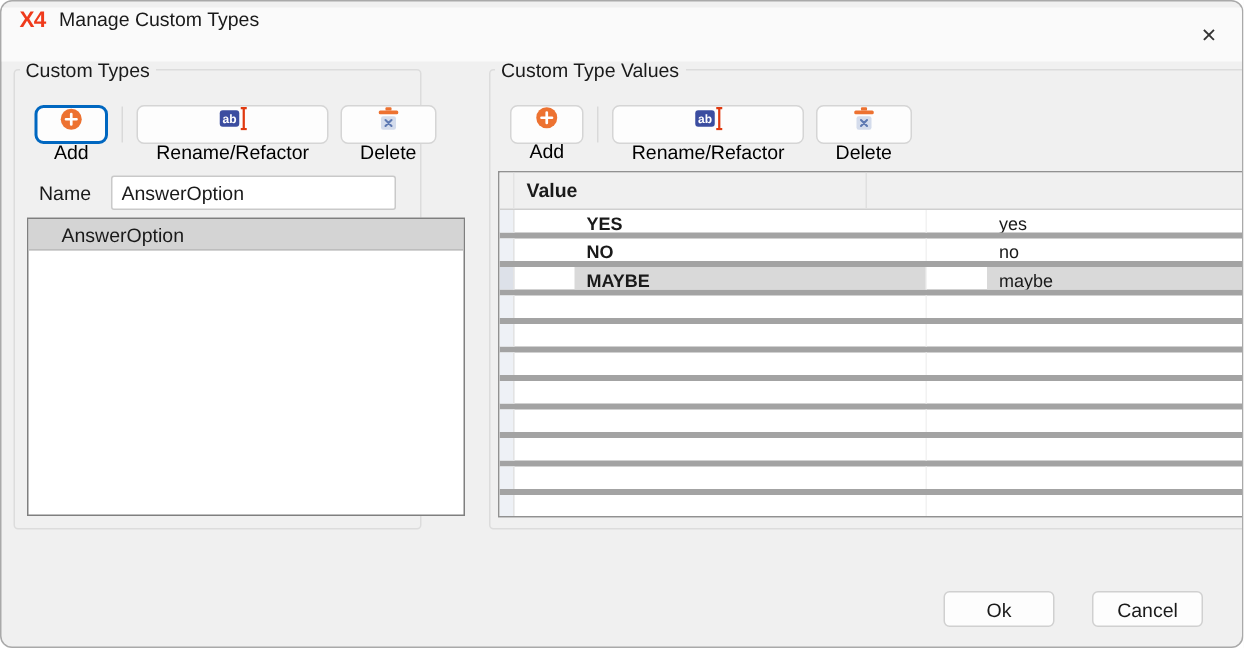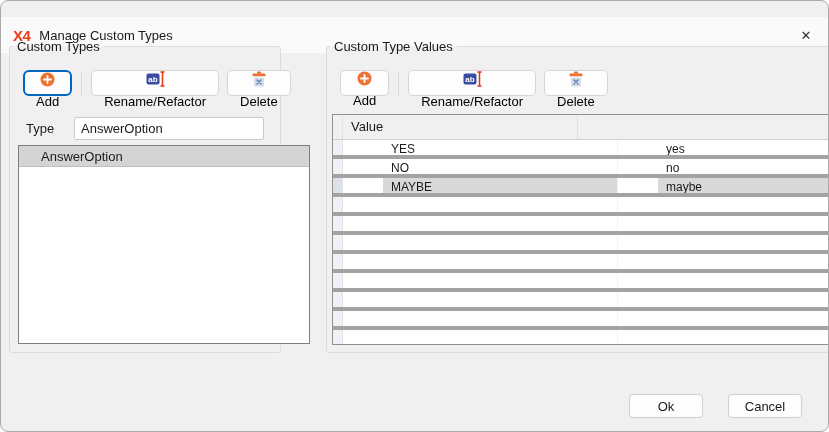--- a/index.html
+++ b/index.html
@@ -4,22 +4,22 @@
 <style>
   * { box-sizing: border-box; margin: 0; padding: 0; }
   html, body { background: #ffffff; font-family: "Liberation Sans", sans-serif; }
   .dialog {
     position: relative; width: 829px; height: 432px;
     background: #f0f0f0; border: 1px solid #a9a9a9; border-radius: 8px;
     overflow: hidden; color: #1a1a1a;
   }
   
   .titlebar {
-    position: absolute; top: 16px; left: 0; right: 0; height: 36px;
-    background: #fafafa; display: flex; align-items: center; padding: 0 0 0 12px;
+    position: absolute; top: 4px; left: 0; right: 0; height: 36px;
+    background: #fafafa; display: flex; padding: 0 0 0 12px;
   }
   .logo { font-weight: 700; font-size: 15px; color: #ef3a1b; letter-spacing: -0.5px; margin-right: 9px; }
   .title { font-size: 13px; color: #1a1a1a; }
   .close-btn {
     margin-left: auto; width: 44px; height: 36px; display: flex;
     align-items: center; justify-content: center; cursor: pointer;
     font-size: 13px; color: #333; user-select: none;
   }
   
   fieldset.group {
@@ -58,21 +58,21 @@
   .list-item.selected { background: #d4d4d4; border-bottom: 1px solid #bdbdbd; }
   
   .values-table {
     position: absolute; top: 60px; left: 5px; right: 5px; bottom: 7px;
     background: #ffffff; border: 1px solid #919191; overflow: hidden;
     display: flex; flex-direction: column;
   }
   .thead { display: flex; height: 25px; background: #f0f0f0; border-bottom: 1px solid #cfcfcf; flex: none; }
   .thead .tcell { font-size: 13px; line-height: 24px; }
   .tcell.sel { width: 10px; flex: none; border-right: 1px solid #e3e3e3; }
-  .tcell.val { width: 235px; flex: none; padding-left: 8px; border-right: 1px solid #e0e0e0; overflow: hidden; }
+  .tcell.val { width: 235px; flex: none; padding-left: 8px; border-right: 1px solid #e0e0e0; overflow: hidden; font-weight: bold; }
   .tcell.disp { flex: 1; padding-left: 8px; overflow: hidden; }
   .tbody { flex: 1; overflow: hidden; }
   .trow { display: flex; height: 19px; border-bottom: 4px solid #a3a3a3; font-size: 12px; gap: 40px; }
   .trow .tcell { line-height: 18px; }
   .trow .tcell.sel { background: #eef1f6; }
   .trow .tcell.val { border-right: 1px solid #f2f2f2; }
   .trow.selected .tcell.val, .trow.selected .tcell.disp { background: #d9d9d9; }
   .trow.selected .tcell.sel { background: #dde1e9; }
   
   .footer-btn {
@@ -127,21 +127,21 @@
               <rect x="0.5" y="2.6" width="13" height="2.6" rx="1" fill="#ED7231"></rect>
               <rect x="2" y="6.5" width="10" height="9" rx="1.5" fill="#D4DCEC"></rect>
               <path d="M5 9l4 4M9 9l-4 4" stroke="#5E79B2" stroke-width="1.4" stroke-linecap="round"></path>
             </svg>
         </span>
         <span>Delete</span>
       </button>
     </div>
 
     <div class="name-row">
-      <span class="name-label">Type</span>
+      <span class="name-label">Name</span>
       <input class="name-input" type="text" value="AnswerOption" style="">
     </div>
 
     <div class="types-list">
         <div class="list-item selected">AnswerOption</div>
       </div>
   </fieldset>
 
   <fieldset class="group group-right">
     <legend>Custom Type Values</legend>

